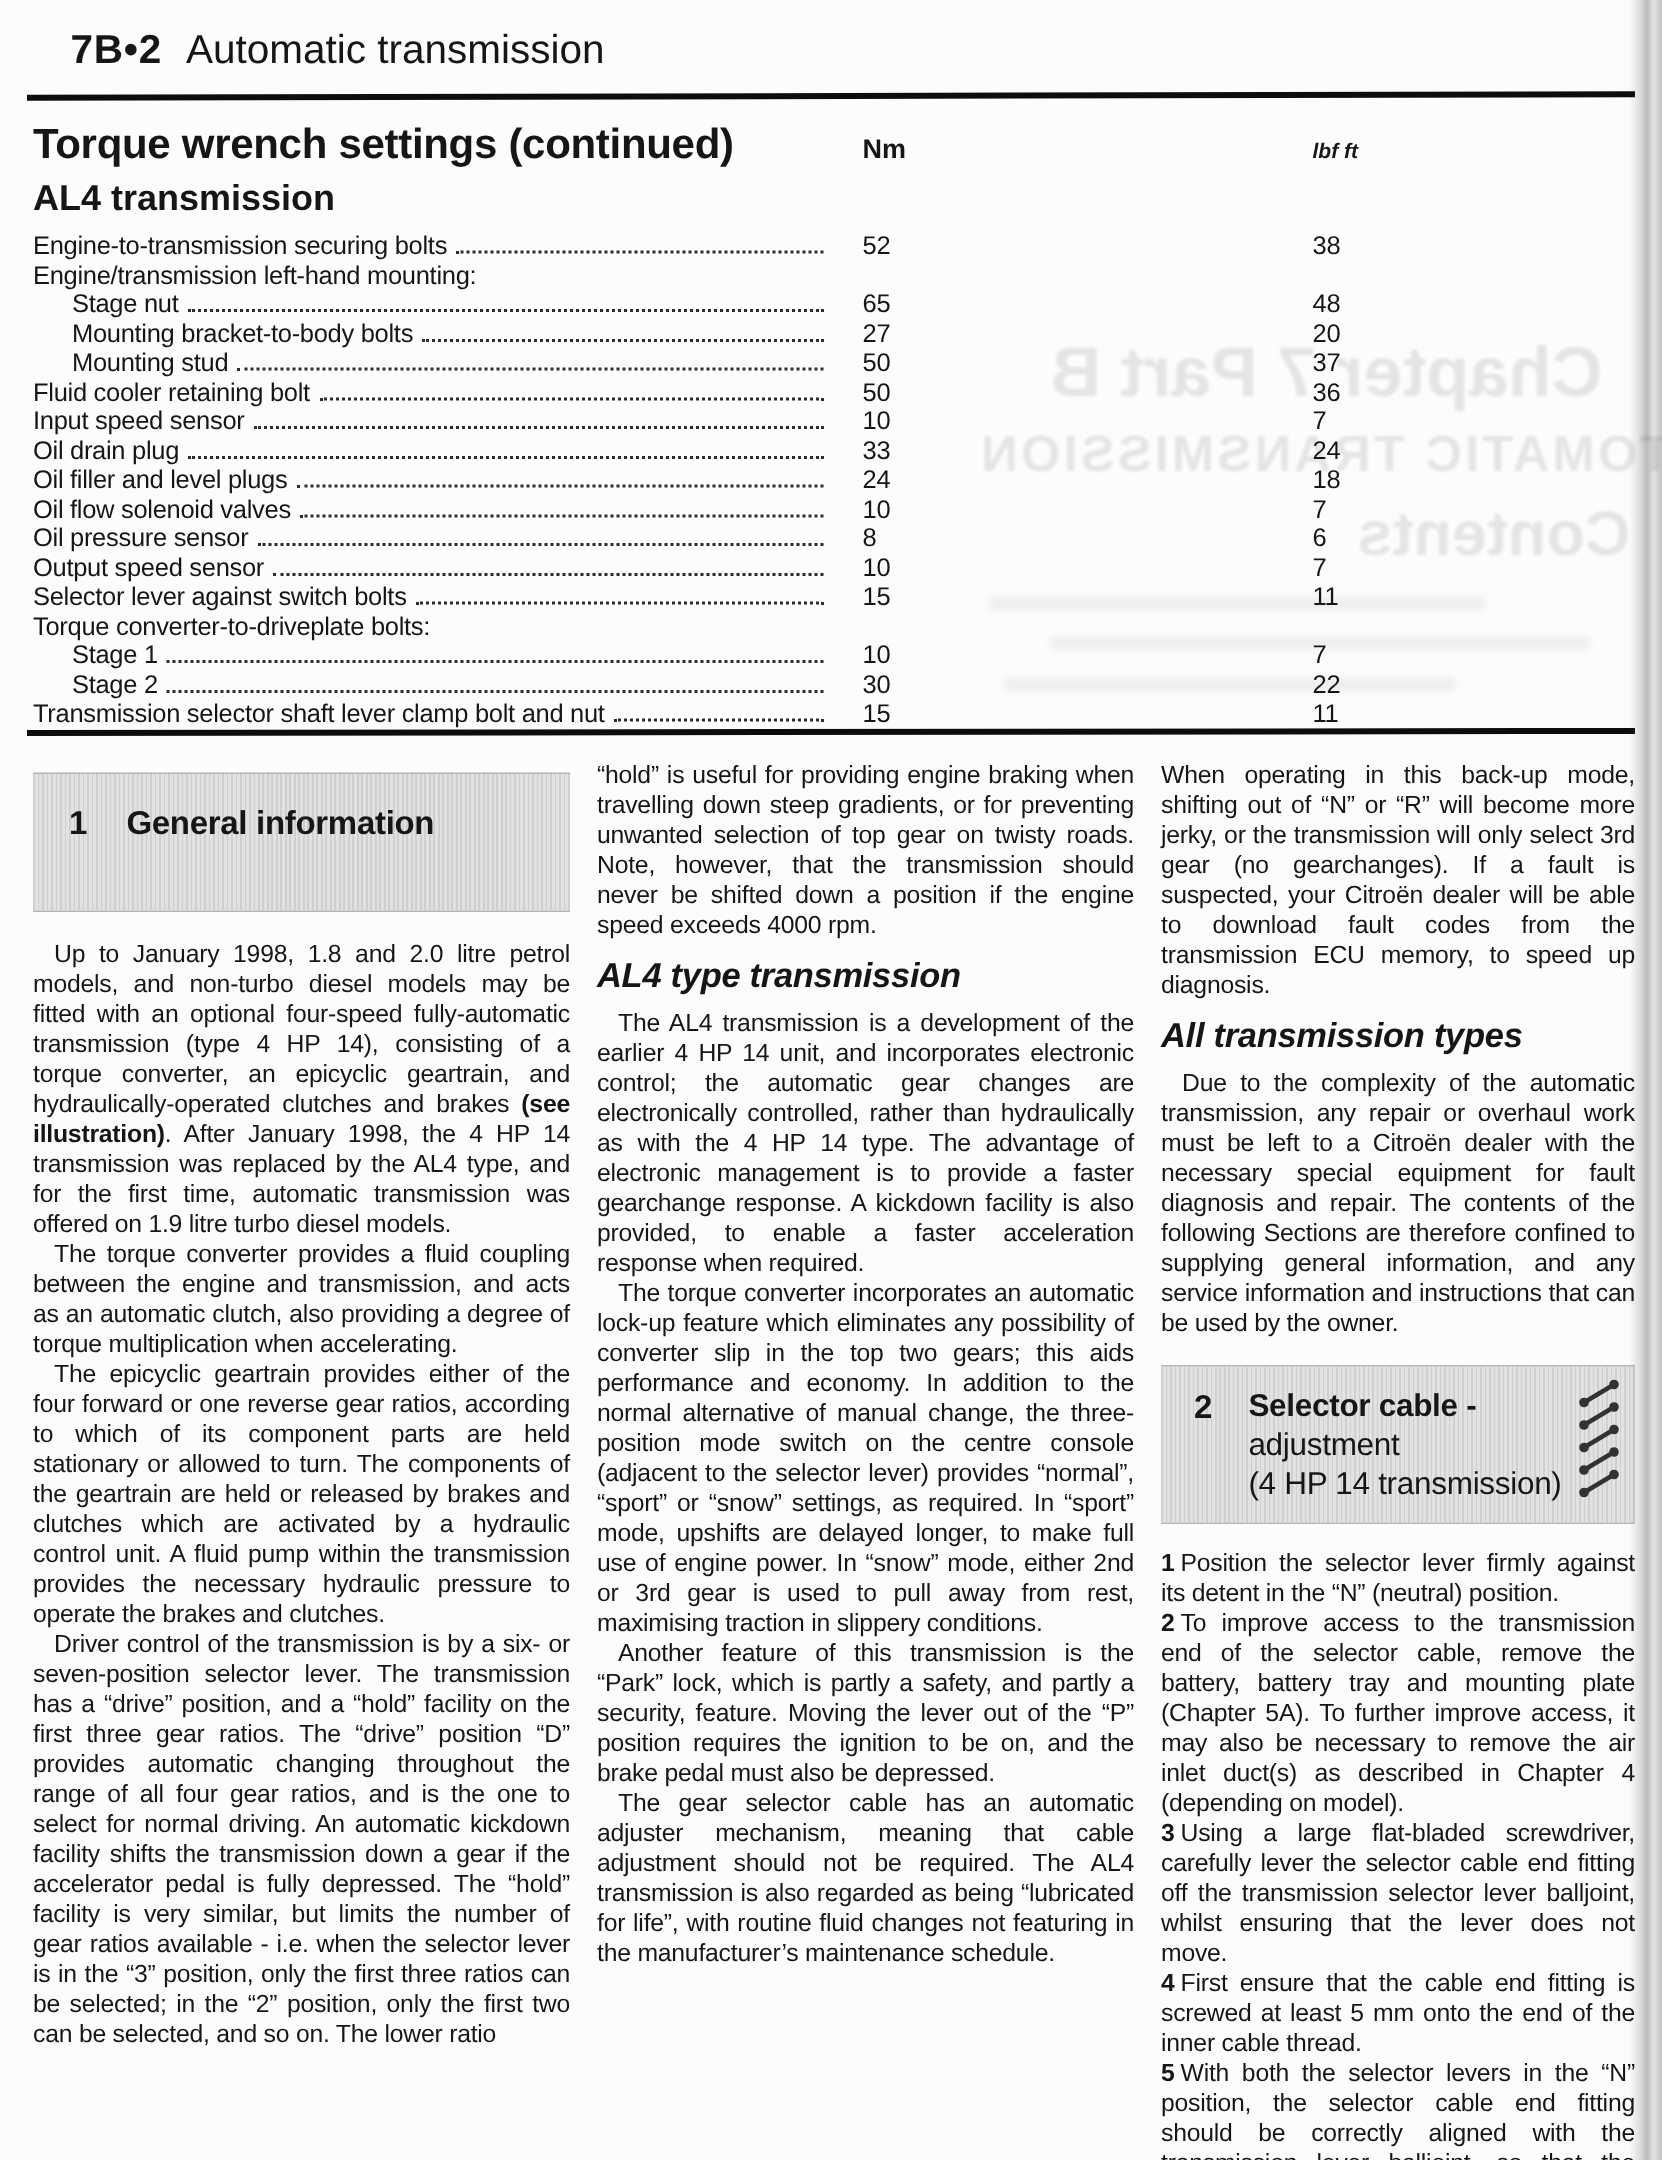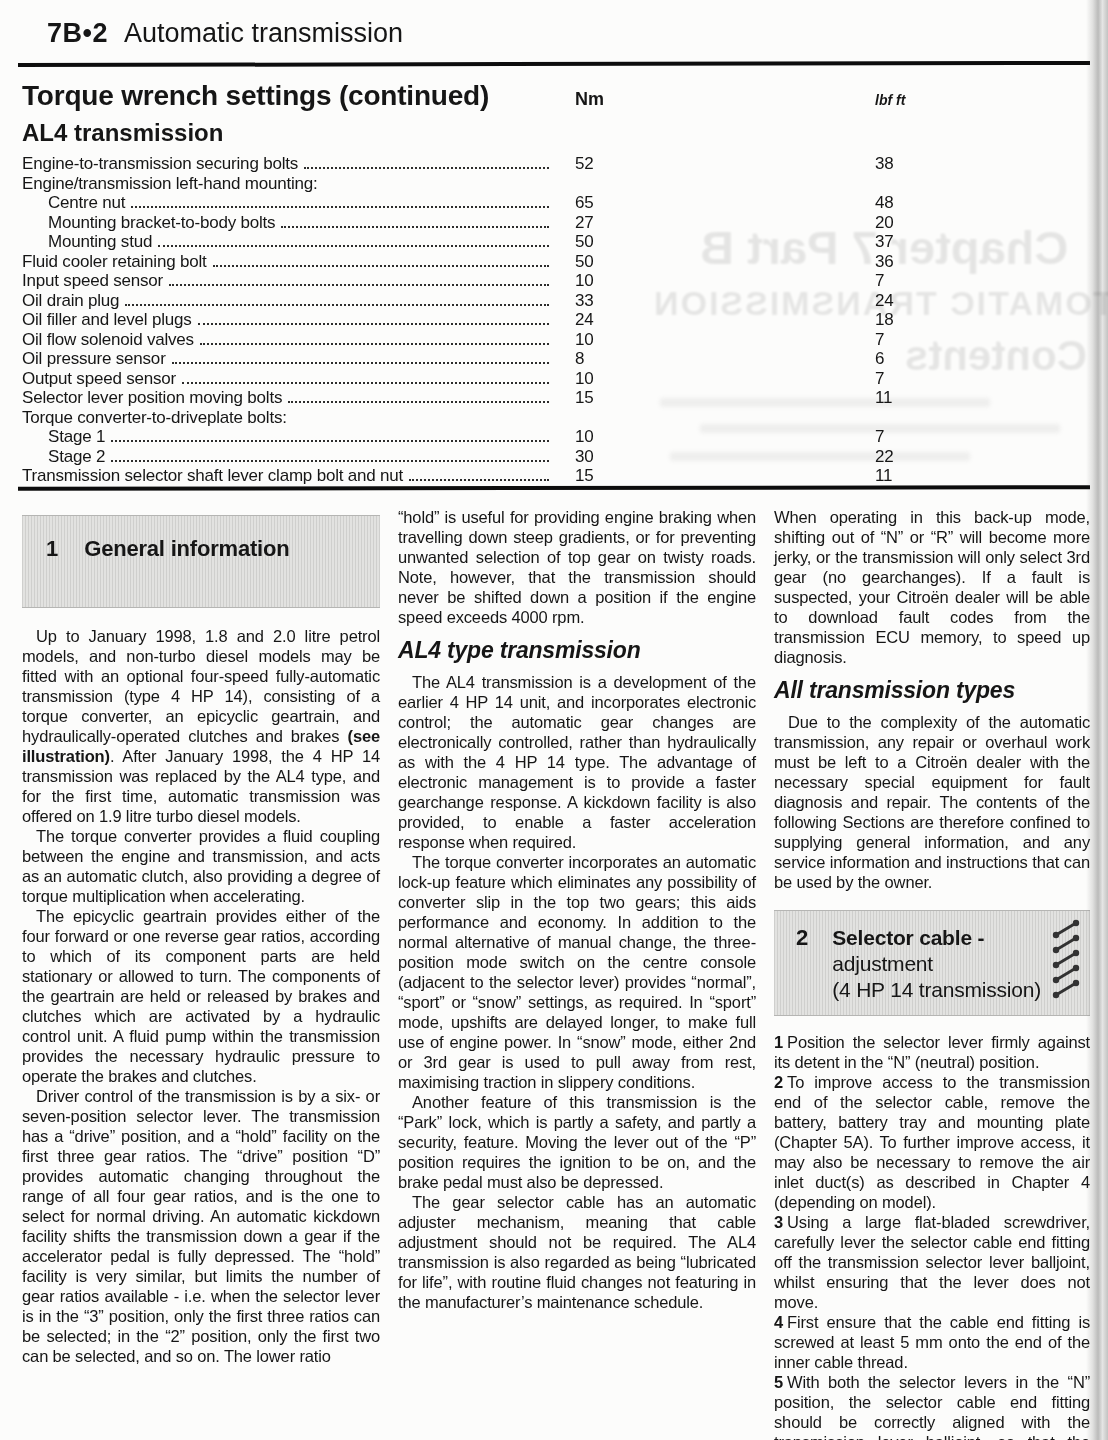--- a/index.html
+++ b/index.html
@@ -105,21 +105,21 @@
         <div class="t-main">
           <span class="t-label">Engine/transmission left-hand mounting:</span>
 
         </div>
         <span class="t-nm"></span>
         <span class="t-lbf"></span>
       </div>
 
       <div class="t-row sub">
         <div class="t-main">
-          <span class="t-label">Centre nut</span>
+          <span class="t-label">Stage nut</span>
           <span class="t-leader"></span>
         </div>
         <span class="t-nm">65</span>
         <span class="t-lbf">48</span>
       </div>
 
       <div class="t-row sub">
         <div class="t-main">
           <span class="t-label">Mounting bracket-to-body bolts</span>
           <span class="t-leader"></span>
@@ -195,21 +195,21 @@
         <div class="t-main">
           <span class="t-label">Output speed sensor</span>
           <span class="t-leader"></span>
         </div>
         <span class="t-nm">10</span>
         <span class="t-lbf">7</span>
       </div>
 
       <div class="t-row">
         <div class="t-main">
-          <span class="t-label">Selector lever position moving bolts</span>
+          <span class="t-label">Selector lever against switch bolts</span>
           <span class="t-leader"></span>
         </div>
         <span class="t-nm">15</span>
         <span class="t-lbf">11</span>
       </div>
 
       <div class="t-row cat">
         <div class="t-main">
           <span class="t-label">Torque converter-to-driveplate bolts:</span>
 

